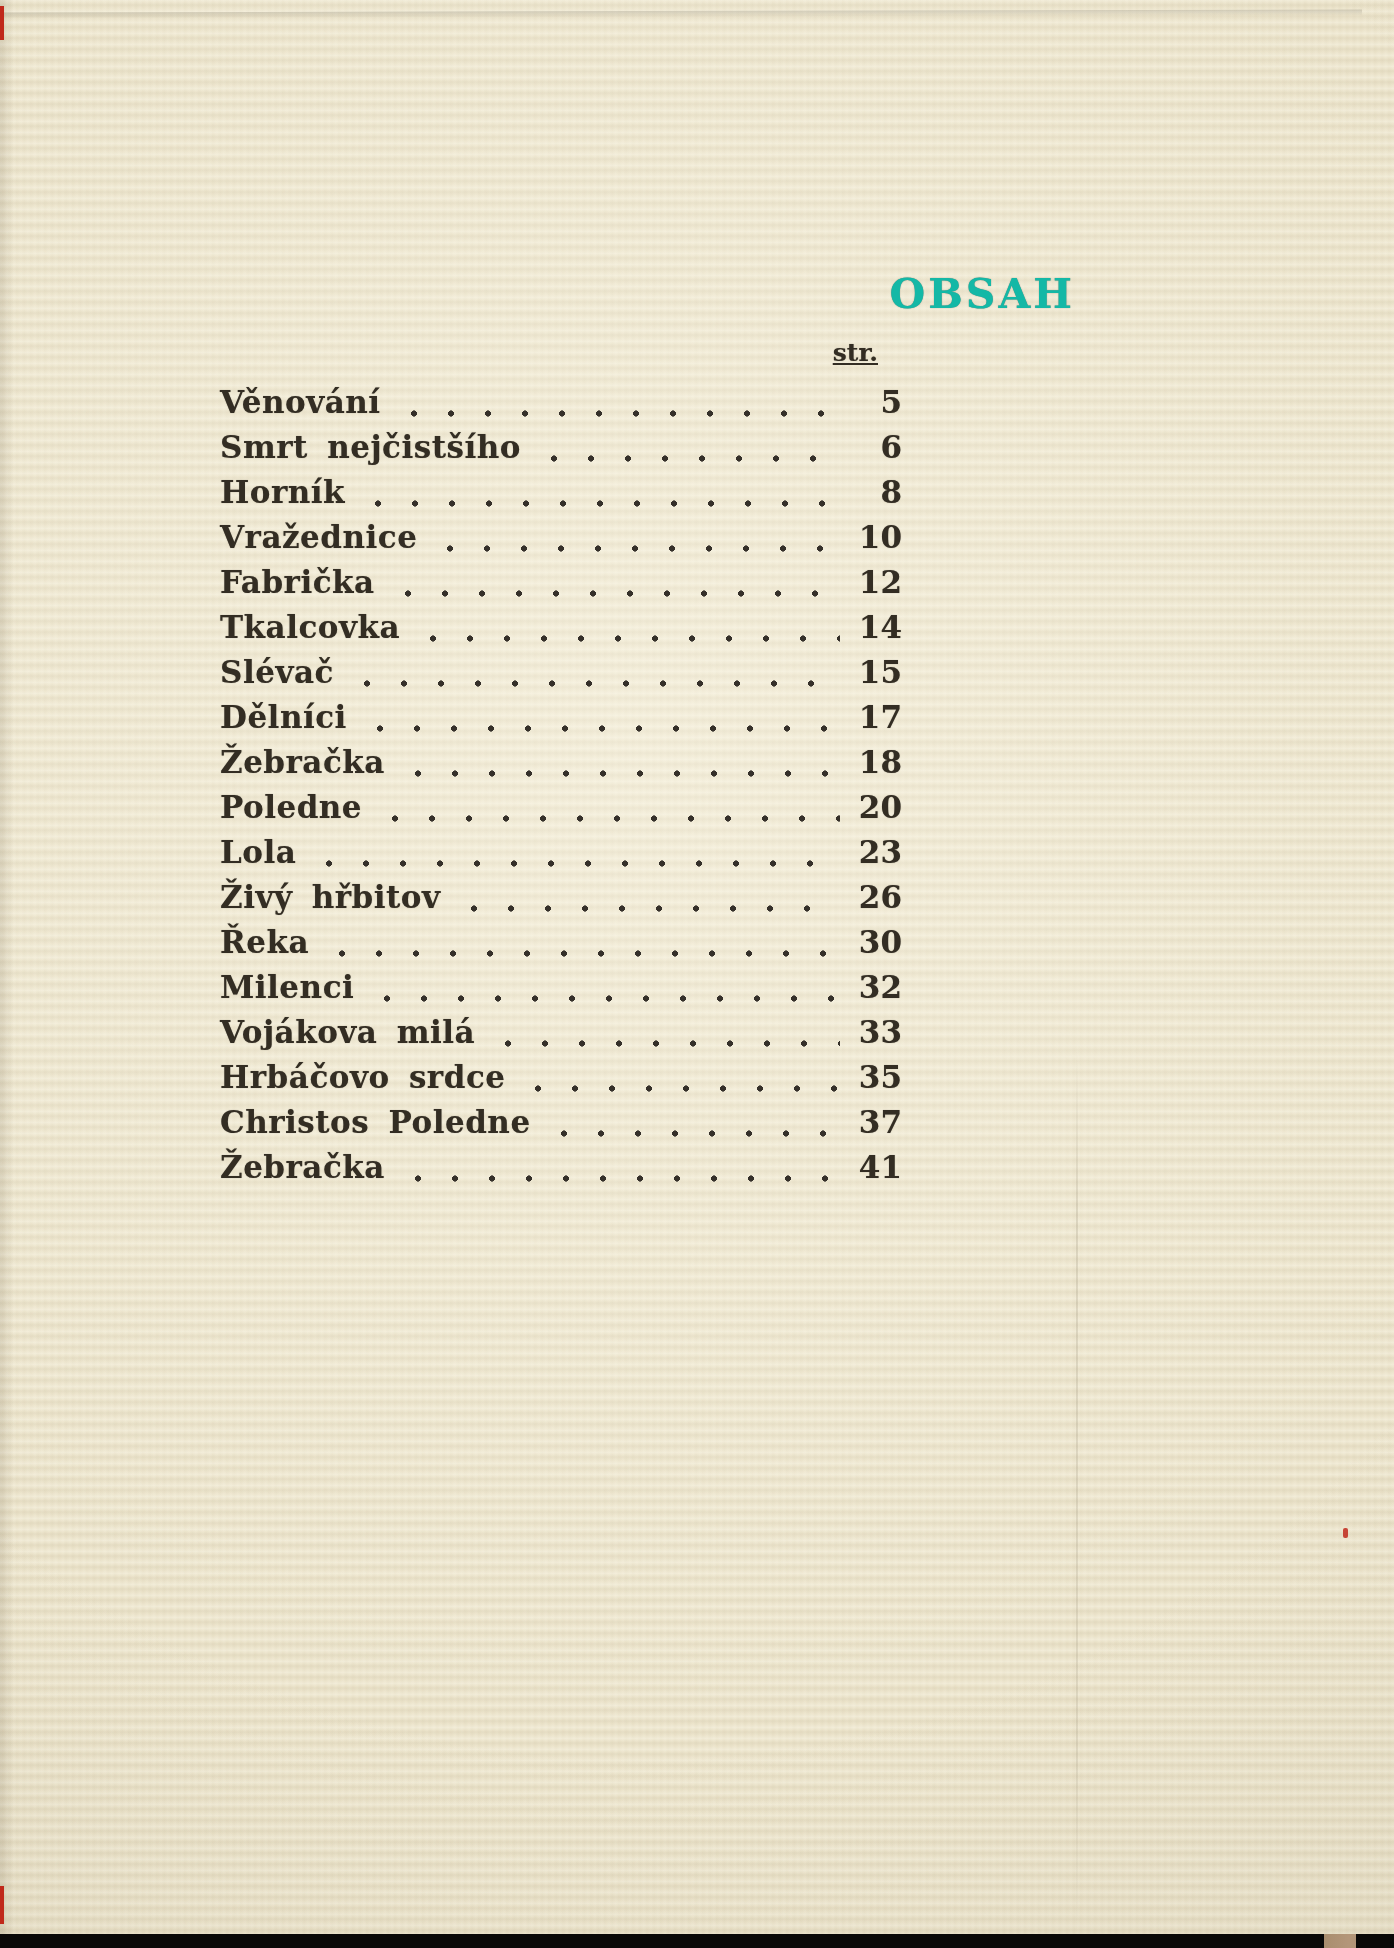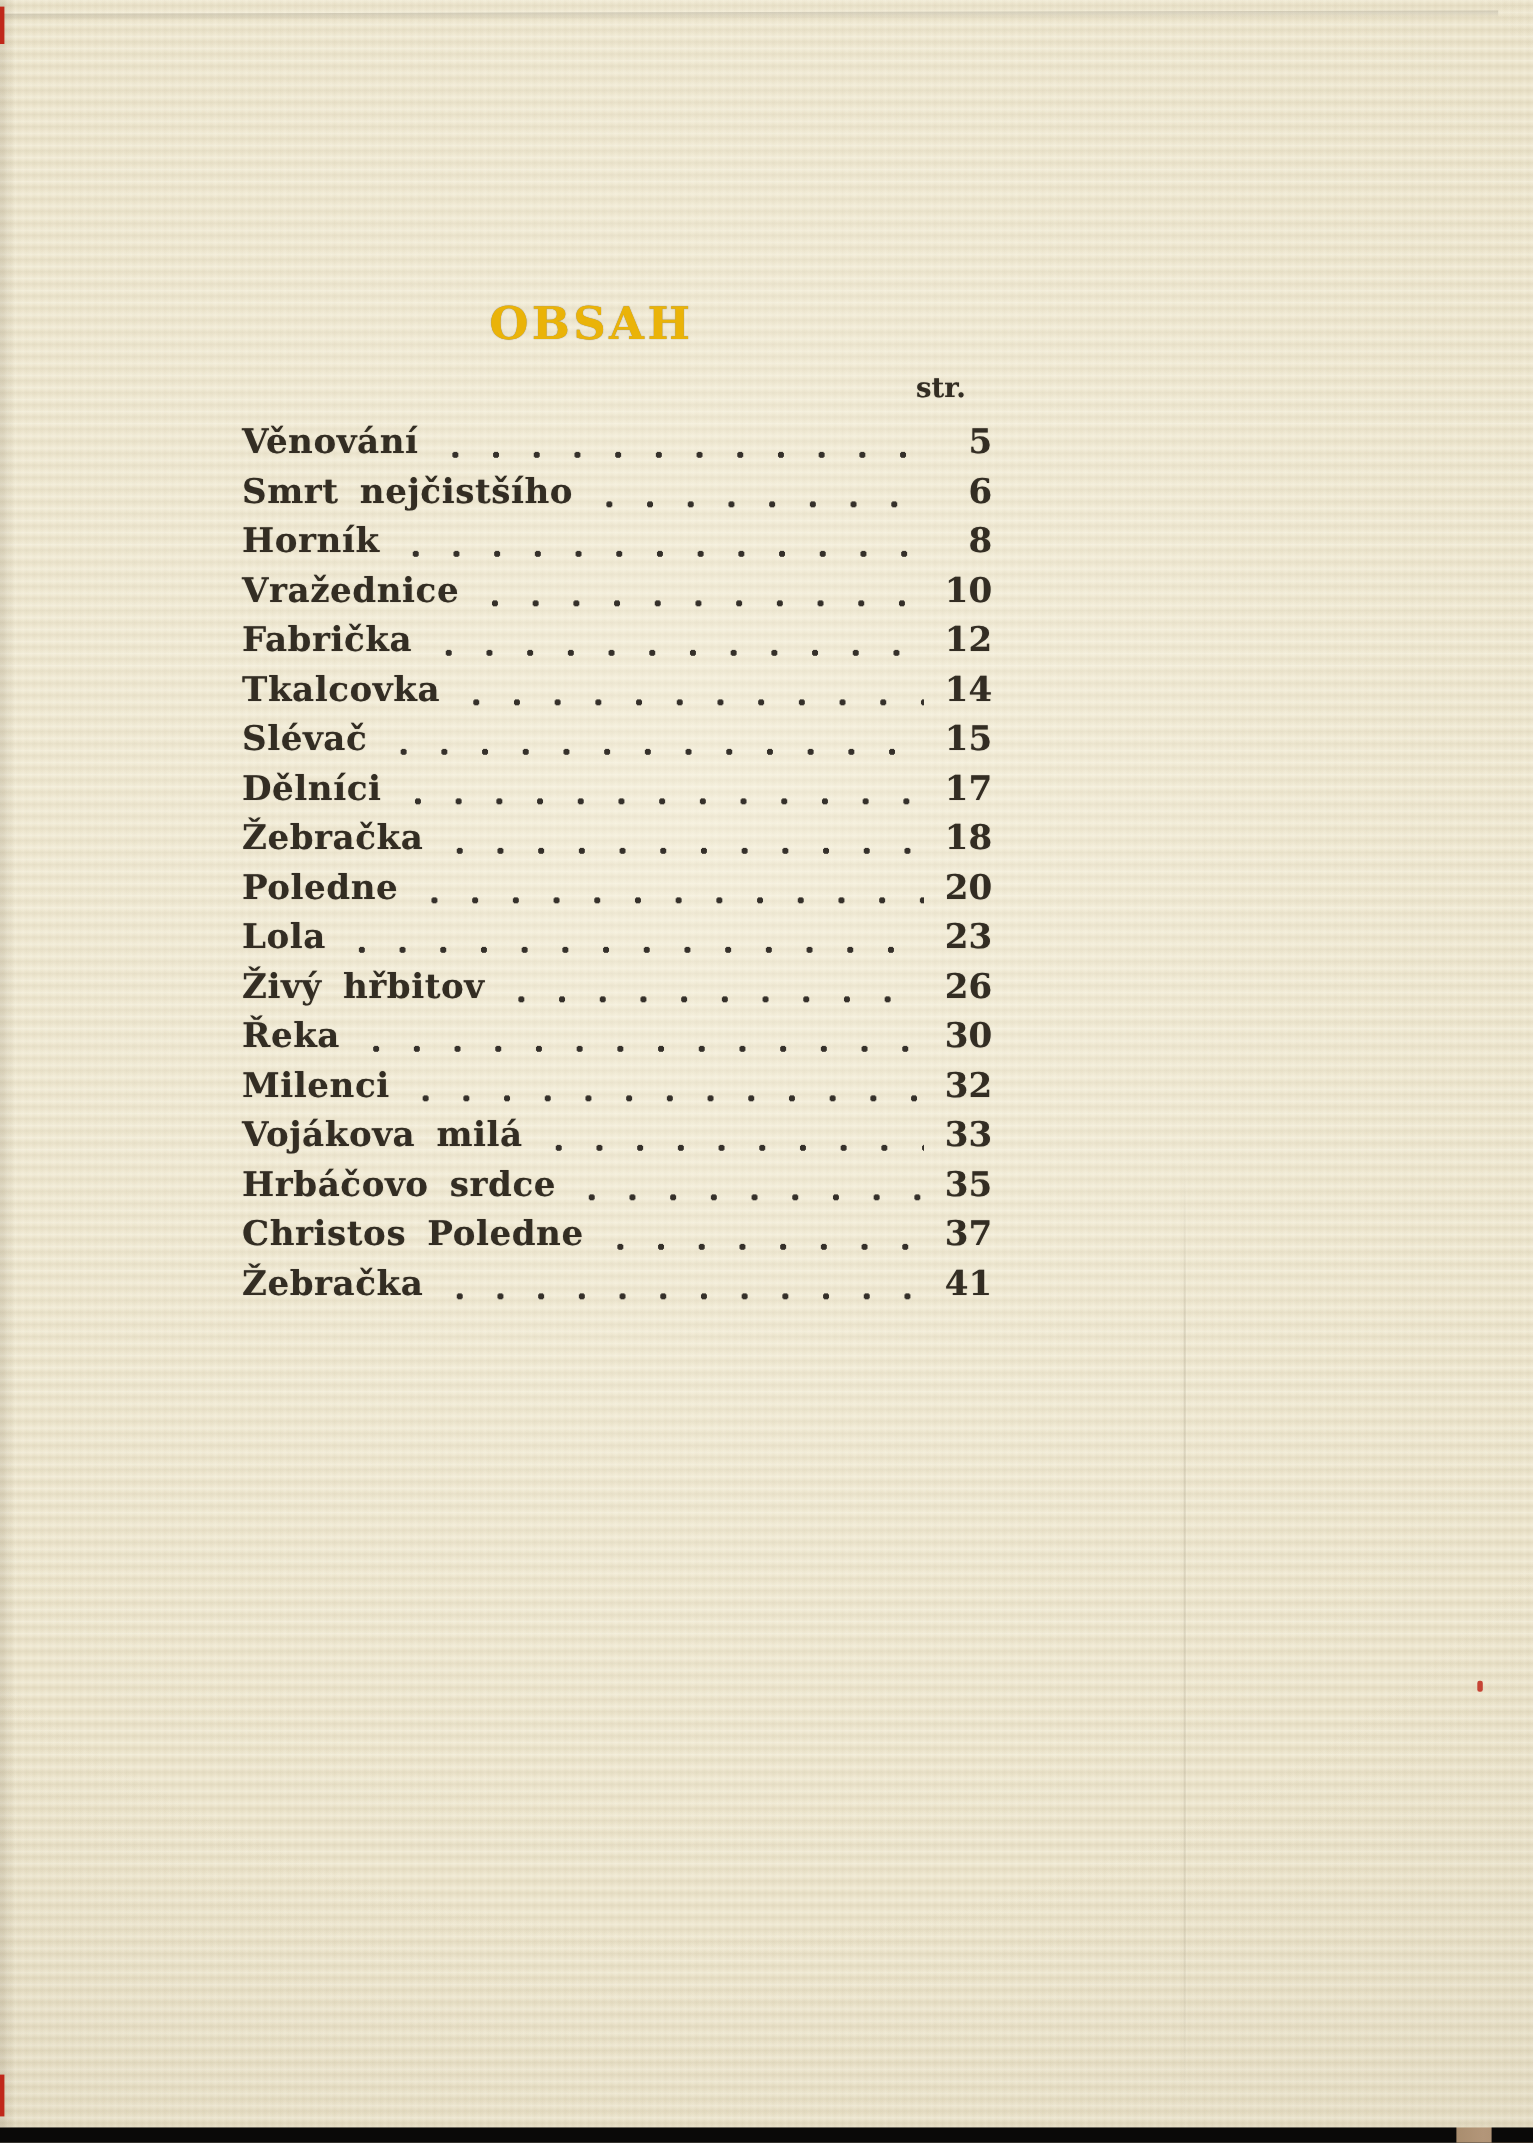--- a/index.html
+++ b/index.html
@@ -61,29 +61,30 @@
   }
   .red-tick{position:absolute;left:0;width:4px;background:var(--redmark);}
   .red-tick.t1{top:6px;height:34px;}
   .red-tick.t2{top:1886px;height:38px;}
   .red-speck{position:absolute;left:1343px;top:1528px;width:5px;height:10px;background:var(--redmark);opacity:.85;border-radius:2px;}
 
   
   .content{position:absolute;left:0;top:0;width:1394px;color:var(--ink);}
   .book-title{
     position:absolute;left:0;top:270px;width:1075px;
-    text-align:center;
+    text-align:right;
     font-size:41px;font-weight:bold;letter-spacing:3px;
-    color:#eab308;
+    color:#14b8a6;
     text-shadow:0 0 1px rgba(45,40,31,0.55);
   }
   .str-label{
     position:absolute;left:700px;top:338px;width:178px;
     text-align:right;font-size:25px;font-weight:bold;
     text-shadow:0 0 1px rgba(45,40,31,0.4);
+    text-decoration:underline;
   }
   .toc{
     position:absolute;left:196px;top:384px;width:682px;margin-left:24px;
   }
   .toc-row{
     display:flex;align-items:baseline;height:45px;
     font-weight:bold;font-size:31px;
     text-shadow:0 0 1px rgba(45,40,31,0.4);
   }
   .toc-title{white-space:nowrap;word-spacing:8px;letter-spacing:0.5px;}

